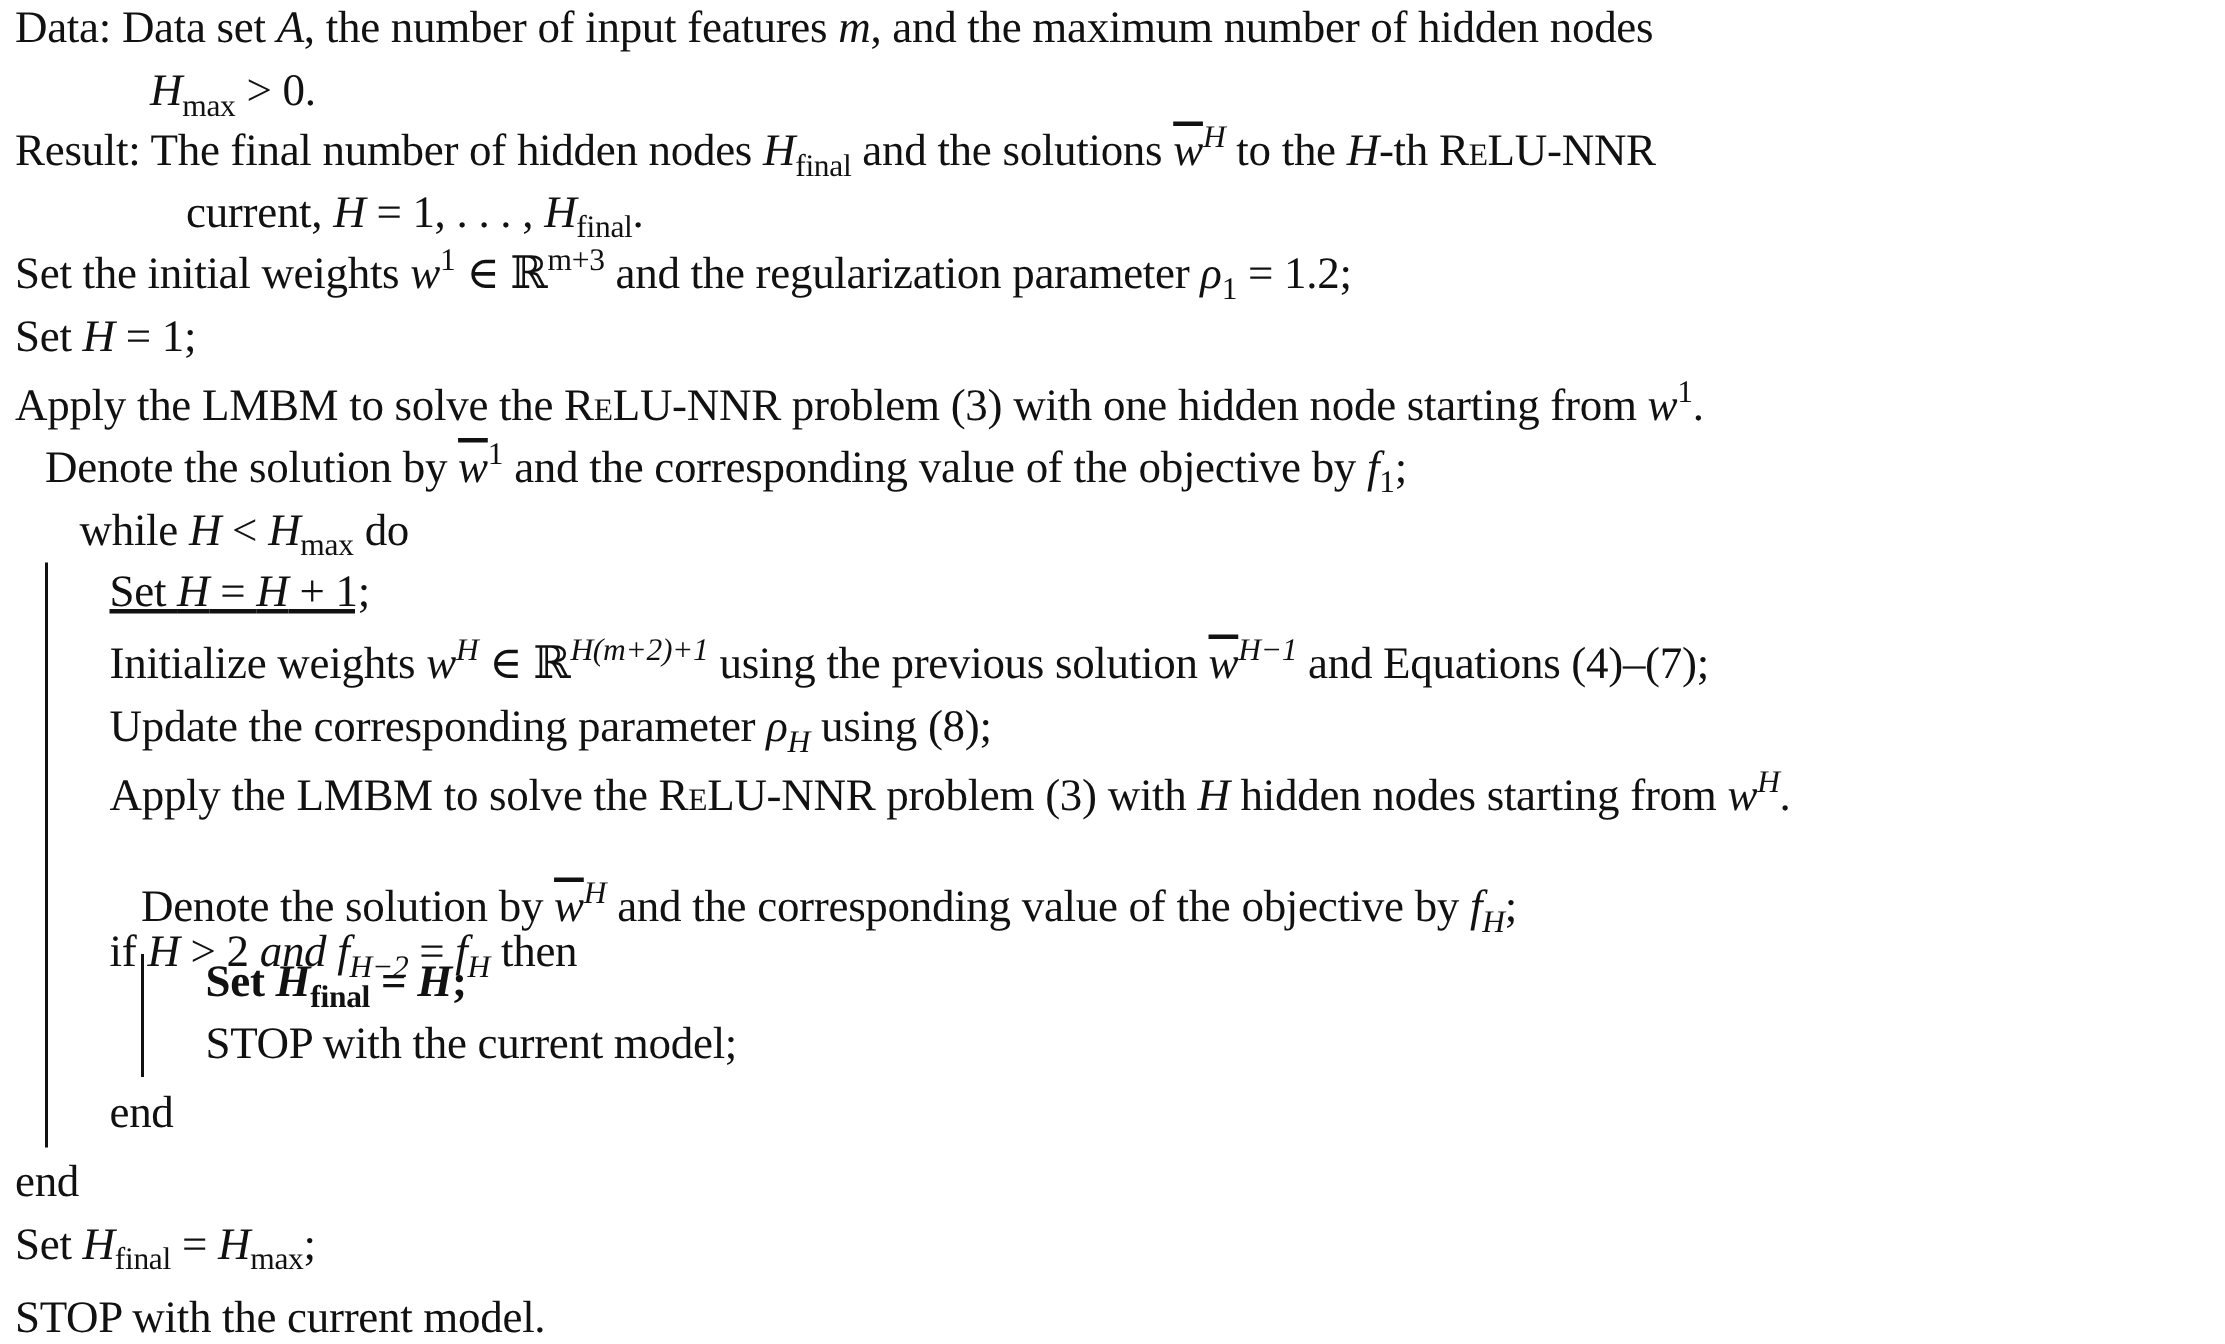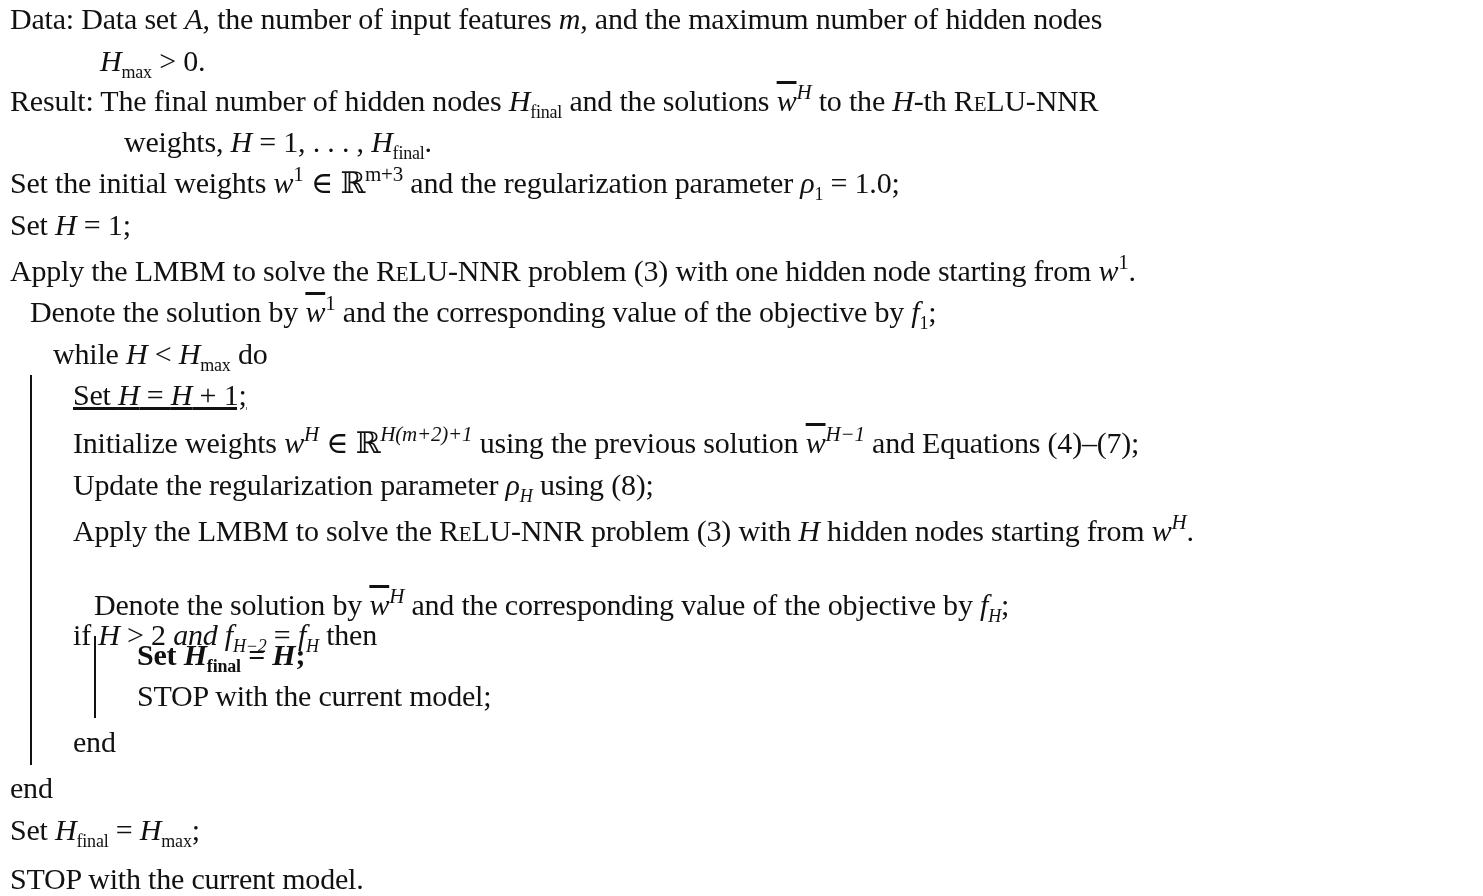--- a/index.html
+++ b/index.html
@@ -11,45 +11,45 @@
   }
   .line {
     position: absolute;
     white-space: nowrap;
     line-height: 34px;
     letter-spacing: -0.2px;
   }
   .b { font-weight: normal; }
   .i { font-style: italic; }
   .sc { font-variant: small-caps; }
-  .sub { font-size: 18px; vertical-align: -7px; line-height: 0; }
+  .sub { font-size: 21px; vertical-align: -7px; line-height: 0; }
   .sup { font-size: 21px; vertical-align: 12px; line-height: 0; }
   .bar { text-decoration: overline; }
   .vrule {
     position: absolute; width: 1.6px; background: #111111;
   }
 </style>
 </head>
 <body>
 
 <div id="algo">
     <div class="vrule" style="left: 30px; top: 375px; height: 390px;"></div>
     <div class="vrule" style="left: 94px; top: 636px; height: 82px;"></div>
     <div class="line" style="left: 10px; top: 2px;"><span class="b">Data:</span><span> Data set </span><span class="i">A</span><span>, the number of input features </span><span class="i">m</span><span>, and the maximum number of hidden nodes</span></div>
     <div class="line" style="left: 100px; top: 44px;"><span class="i">H</span><span class="sub">max</span><span> &gt; 0.</span></div>
     <div class="line" style="left: 10px; top: 84px;"><span class="b">Result:</span><span> The final number of hidden nodes </span><span class="i">H</span><span class="sub">final</span><span> and the solutions </span><span class="i bar">w</span><span class="sup i">H</span><span> to the </span><span class="i">H</span><span>-th </span><span class="sc">ReLU</span><span>-NNR</span></div>
-    <div class="line" style="left: 124px; top: 125px;"><span>weights, </span><span class="i">H</span><span> = 1, . . . , </span><span class="i">H</span><span class="sub">final</span><span>.</span></div>
-    <div class="line" style="left: 10px; top: 166px;"><span>Set the initial weights </span><span class="i">w</span><span class="sup">1</span><span> ∈ ℝ</span><span class="sup">m+3</span><span> and the regularization parameter </span><span class="i">ρ</span><span class="sub">1</span><span> = 1.0;</span></div>
+    <div class="line" style="left: 124px; top: 125px;"><span>current, </span><span class="i">H</span><span> = 1, . . . , </span><span class="i">H</span><span class="sub">final</span><span>.</span></div>
+    <div class="line" style="left: 10px; top: 166px;"><span>Set the initial weights </span><span class="i">w</span><span class="sup">1</span><span> ∈ ℝ</span><span class="sup">m+3</span><span> and the regularization parameter </span><span class="i">ρ</span><span class="sub">1</span><span> = 1.2;</span></div>
     <div class="line" style="left: 10px; top: 208px;"><span>Set </span><span class="i">H</span><span> = 1;</span></div>
     <div class="line" style="left: 10px; top: 254px;"><span>Apply the LMBM to solve the </span><span class="sc">ReLU</span><span>-NNR problem (3) with one hidden node starting from </span><span class="i">w</span><span class="sup">1</span><span>.</span></div>
     <div class="line" style="left: 30px; top: 295px;"><span>Denote the solution by </span><span class="i bar">w</span><span class="sup">1</span><span> and the corresponding value of the objective by </span><span class="i">f</span><span class="sub">1</span><span>;</span></div>
     <div class="line" style="left: 10px; top: 337px; margin-left: 43px;"><span class="b">while</span><span> </span><span class="i">H</span><span> &lt; </span><span class="i">H</span><span class="sub">max</span><span> </span><span class="b">do</span></div>
     <div class="line" style="left: 73px; top: 378px; text-decoration: underline;"><span>Set </span><span class="i">H</span><span> = </span><span class="i">H</span><span> + 1;</span></div>
     <div class="line" style="left: 73px; top: 426px; text-align: right;"><span>Initialize weights </span><span class="i">w</span><span class="sup i">H</span><span> ∈ ℝ</span><span class="sup i">H(m+2)+1</span><span> using the previous solution </span><span class="i bar">w</span><span class="sup i">H−1</span><span> and Equations (4)–(7);</span></div>
-    <div class="line" style="left: 73px; top: 468px;"><span>Update the regularization parameter </span><span class="i">ρ</span><span class="sub i">H</span><span> using (8);</span></div>
+    <div class="line" style="left: 73px; top: 468px;"><span>Update the corresponding parameter </span><span class="i">ρ</span><span class="sub i">H</span><span> using (8);</span></div>
     <div class="line" style="left: 73px; top: 514px;"><span>Apply the LMBM to solve the </span><span class="sc">ReLU</span><span>-NNR problem (3) with </span><span class="i">H</span><span> hidden nodes starting from </span><span class="i">w</span><span class="sup i">H</span><span>.</span></div>
     <div class="line" style="left: 94px; top: 588px;"><span>Denote the solution by </span><span class="i bar">w</span><span class="sup i">H</span><span> and the corresponding value of the objective by </span><span class="i">f</span><span class="sub i">H</span><span>;</span></div>
     <div class="line" style="left: 73px; top: 597px; margin-top: 21px;"><span class="b">if</span><span> </span><span class="i">H</span><span> &gt; 2 </span><span class="i">and</span><span> </span><span class="i">f</span><span class="sub i">H−2</span><span> = </span><span class="i">f</span><span class="sub i">H</span><span> </span><span class="b">then</span></div>
     <div class="line" style="left: 137px; top: 638px; font-weight: bold;"><span>Set </span><span class="i">H</span><span class="sub">final</span><span> = </span><span class="i">H</span><span>;</span></div>
     <div class="line" style="left: 137px; top: 679px;"><span class="b">STOP</span><span> with the current model;</span></div>
     <div class="line" style="left: 73px; top: 725px;"><span class="b">end</span></div>
     <div class="line" style="left: 10px; top: 771px;"><span class="b">end</span></div>
     <div class="line" style="left: 10px; top: 813px;"><span>Set </span><span class="i">H</span><span class="sub">final</span><span> = </span><span class="i">H</span><span class="sub">max</span><span>;</span></div>
     <div class="line" style="left: 10px; top: 862px;"><span class="b">STOP</span><span> with the current model.</span></div>
   </div>

